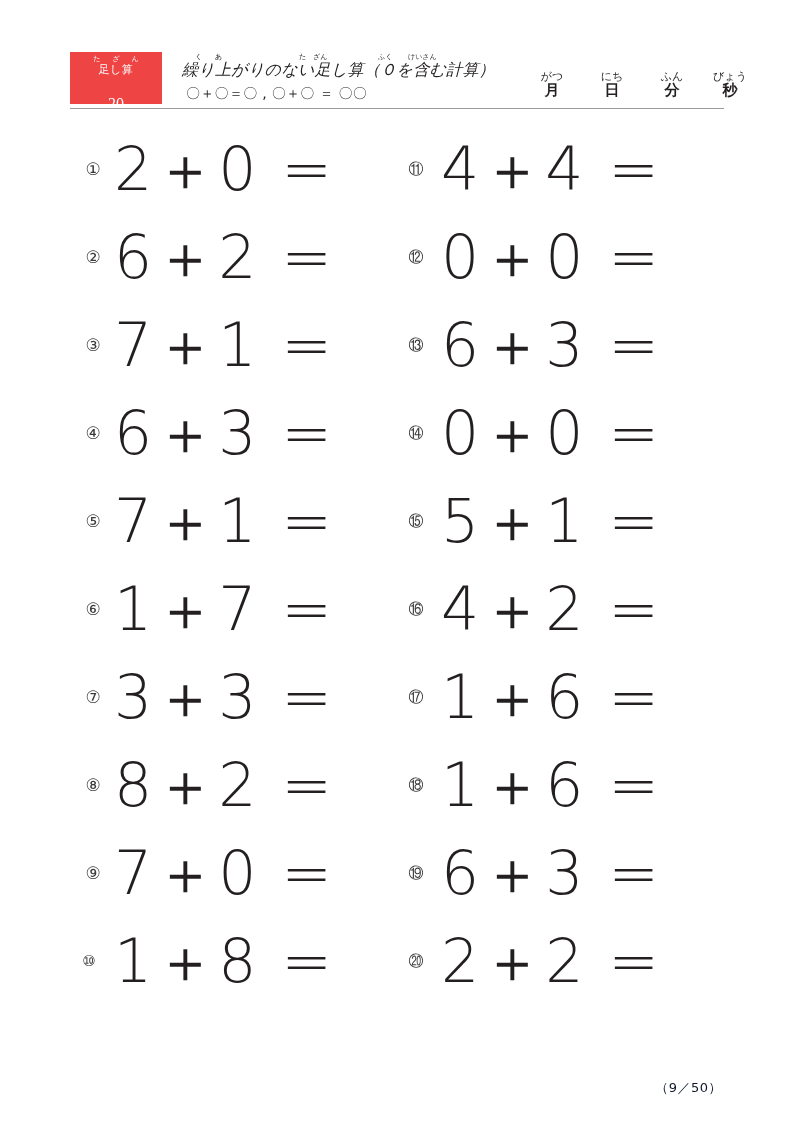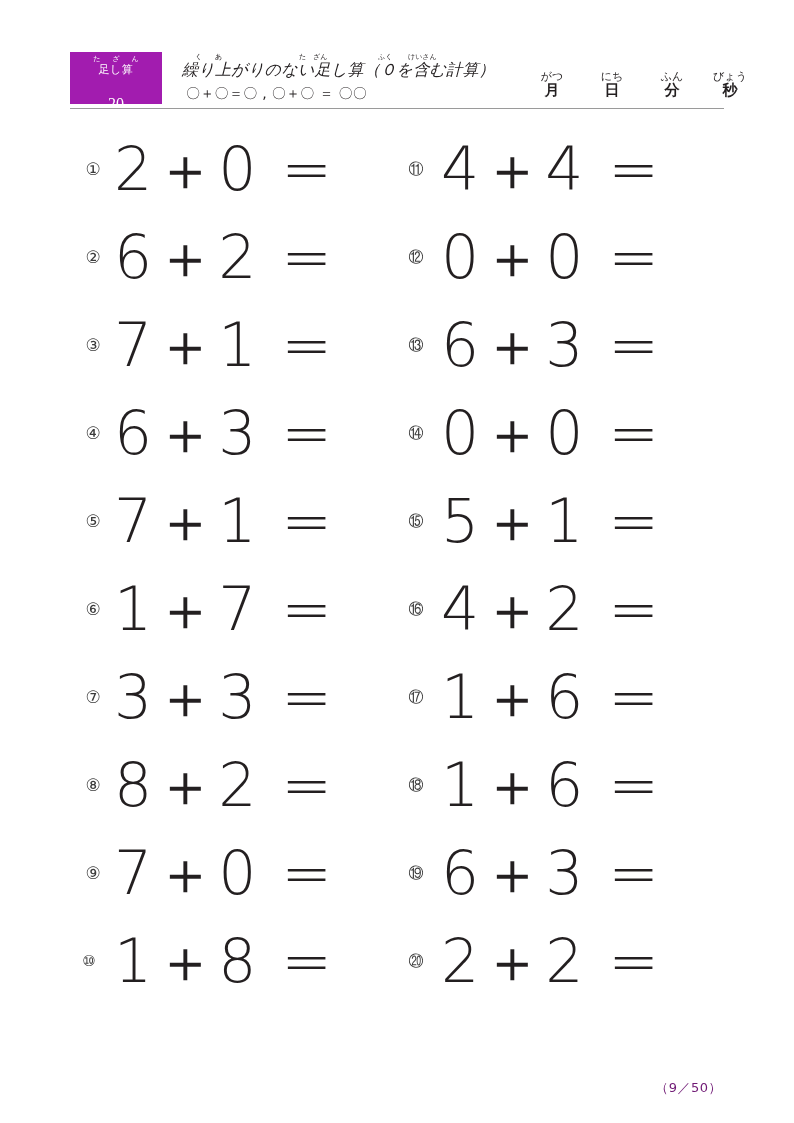--- a/index.html
+++ b/index.html
@@ -29,21 +29,21 @@
     top: 52px;
     width: 654px;
     height: 56px;
   }
   .badge {
     position: absolute;
     left: 0;
     top: 0;
     width: 92px;
     height: 52px;
-    background: #a21caf;
+    background: #ef4444;
     color: #ffffff;
     text-align: center;
   }
   .badge .badge-title {
     font-size: 11px;
     line-height: 17px;
     margin-top: 9px;
     letter-spacing: 0.5px;
     font-family: "DejaVu Sans", sans-serif;
   }
@@ -185,21 +185,21 @@
     white-space: nowrap;
   }
 
   
   .footer {
     position: absolute;
     right: 72px;
     bottom: 26px;
     font-size: 13px;
     font-family: "DejaVu Sans", sans-serif;
-    color: #701a75;
+    color: #0f172a;
     letter-spacing: 0.5px;
   }
 </style>
 </head>
 <body>
 
 <div class="page">
 
   <div class="header">
 

